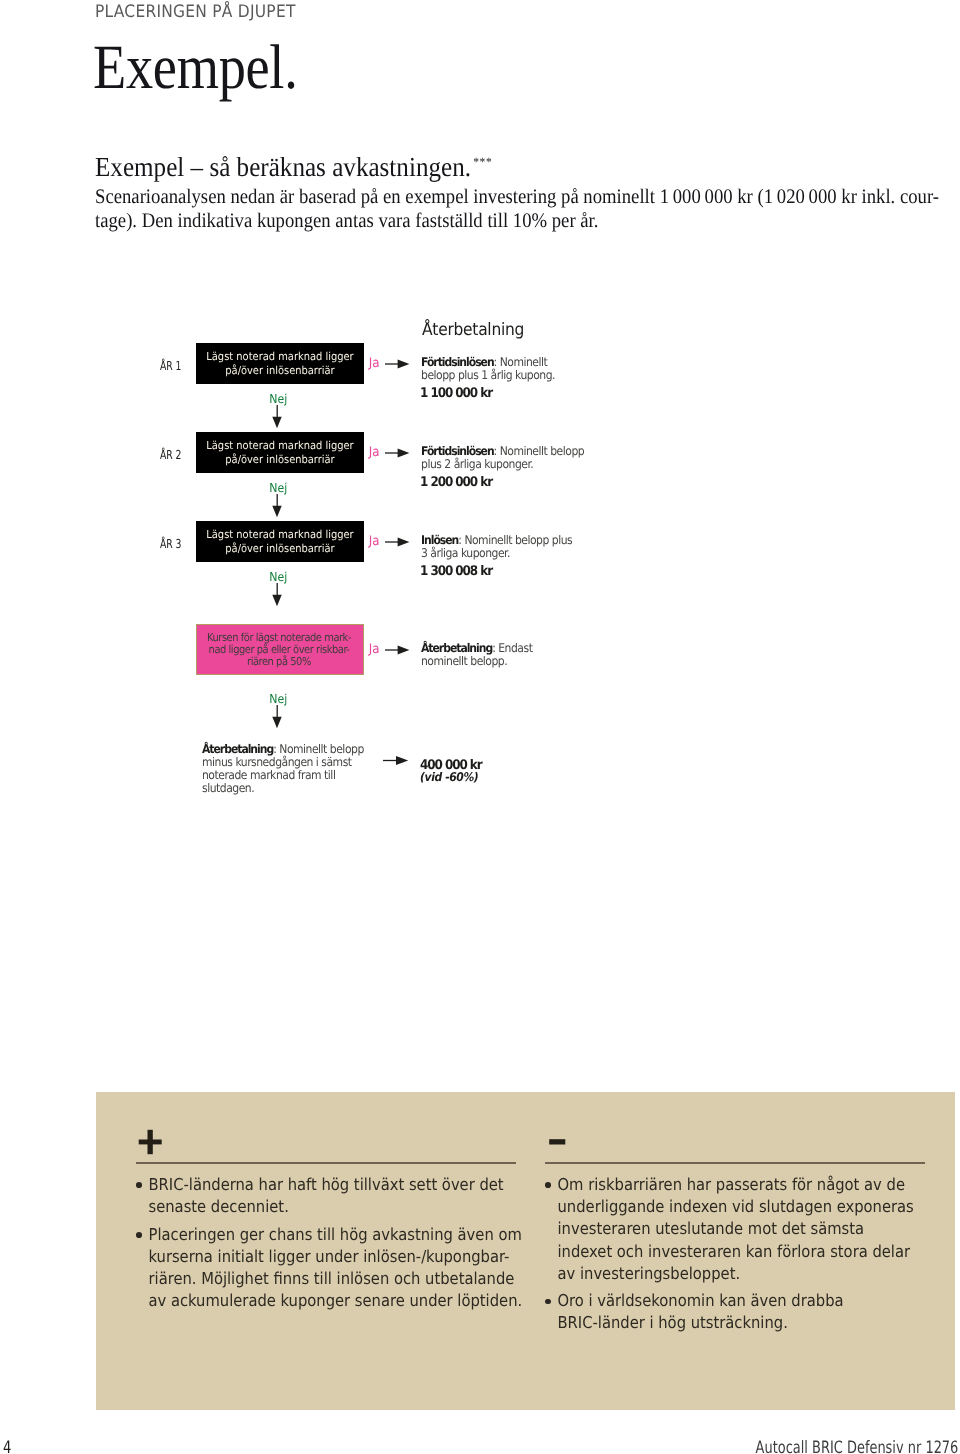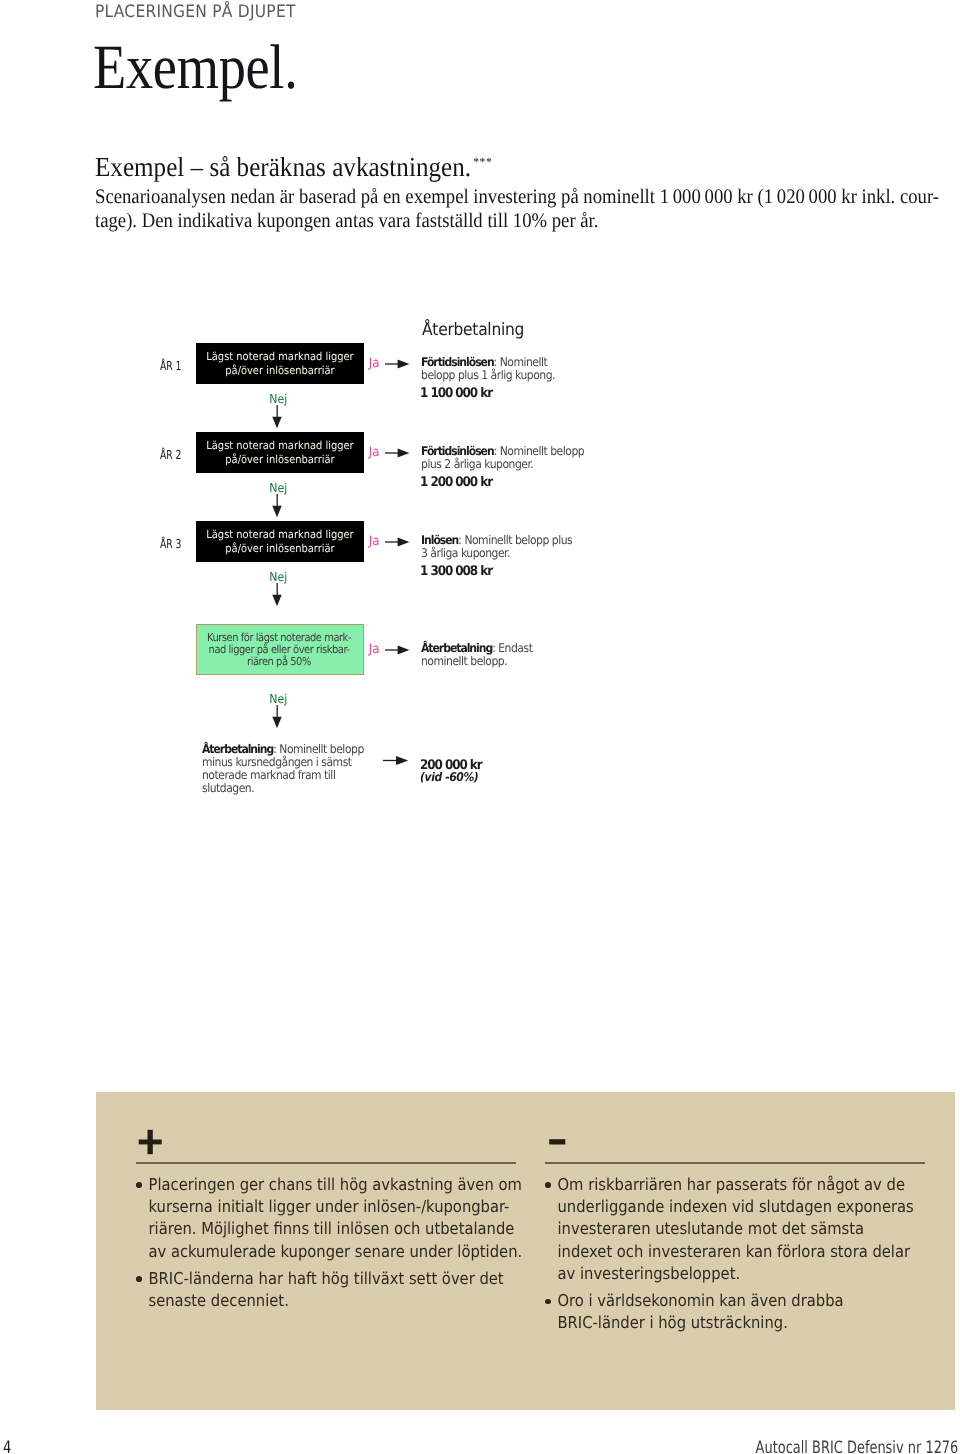--- a/index.html
+++ b/index.html
@@ -25,21 +25,21 @@
          transform:scaleX(0.9035);transform-origin:0 0;}
 
   
   .fc-head{left:422px;top:322px;font-size:17.2px;font-weight:400;color:#1d1d1b;letter-spacing:-0.25px;line-height:17px;}
   .yearlab{font-size:12.4px;font-weight:400;color:#1d1d1b;letter-spacing:-0.1px;line-height:12px;
             transform:scaleX(0.835);transform-origin:0 0;white-space:nowrap;}
   .goldbox{width:168px;height:41px;background:#000000;color:#F7F2E2;
            font-size:11px;line-height:14px;text-align:center;
            display:flex;align-items:center;justify-content:center;
            box-sizing:border-box;white-space:nowrap;}
-  .outlinebox{width:168px;height:51px;background:#86efac;border:1px solid #B29C5E;
+  .outlinebox{width:168px;height:51px;background:#ec4899;border:1px solid #B29C5E;
            color:#3d3d3b;font-size:11px;letter-spacing:-0.45px;line-height:12.3px;text-align:center;
            display:flex;align-items:center;justify-content:center;
            box-sizing:border-box;white-space:nowrap;padding:1.5px 2px 0 0;}
   .ja{font-size:13.2px;color:#ec4899;line-height:12px;}
   .nej{font-size:12.2px;color:#15803d;line-height:12px;}
   .outcome{font-size:12px;line-height:13px;color:#474745;letter-spacing:-0.48px;white-space:nowrap;}
   .outcome b{font-weight:700;color:#1d1d1b;letter-spacing:-1.0px;}
   .amount{font-size:13.3px;font-weight:700;color:#1d1d1b;letter-spacing:-1.05px;line-height:13px;}
 
   
@@ -130,32 +130,32 @@
 <svg class="abs" style="left:270.8px;top:705px;" width="12" height="24" viewBox="0 0 12 24">
   <path d="M6.2 0 V13" stroke="#1d1d1b" stroke-width="1.3" fill="none"></path>
   <path d="M1.3 11.8 L6.0 23.2 L10.7 11.8 Z" fill="#1d1d1b"></path>
 </svg>
 
 <div class="abs outcome" style="left:202px;top:743px;"><b>Återbetalning</b><span>: </span><span>Nominellt belopp<br>minus kursnedgången i sämst<br>noterade marknad fram till<br>slutdagen.</span></div>
 <svg class="abs" style="left:383px;top:754.5px;" width="26" height="12" viewBox="0 0 26 12">
   <path d="M0 5.5 H14" stroke="#1d1d1b" stroke-width="1.3" fill="none"></path>
   <path d="M13 0.9 L25.2 5.5 L13 10.1 Z" fill="#1d1d1b"></path>
 </svg>
-<div class="abs amount" style="left:420px;top:759.3px;">200 000 kr</div>
+<div class="abs amount" style="left:420px;top:759.3px;">400 000 kr</div>
 <div class="abs amount" style="left:420px;top:770.5px;font-size:12px;letter-spacing:-0.4px;font-style:italic;">(vid -60%)</div>
 
 <div class="abs panel"></div>
 <svg class="abs" style="left:138px;top:1129px;" width="24" height="26" viewBox="0 0 24 26">
   <rect x="0.7" y="10.5" width="23" height="4.9" fill="#231f17"></rect>
   <rect x="9.5" y="0.8" width="5.3" height="24.4" fill="#231f17"></rect>
 </svg>
 <div class="abs rule" style="left:136px;top:1162.1px;width:380px;"></div>
 <ul class="abs bullets" style="left:136.5px;top:1174px;width:390px;margin:0;padding:0;list-style:none;">
+  <li><span class="bu"></span><span>BRIC-länderna har haft hög tillväxt sett över det<br>senaste decenniet.</span></li>
   <li><span class="bu"></span><span>Placeringen ger chans till hög avkastning även om<br>kurserna initialt ligger under inlösen-/kupongbar-<br>riären. Möjlighet finns till inlösen och utbetalande<br>av ackumulerade kuponger senare under löptiden.</span></li>
-  <li><span class="bu"></span><span>BRIC-länderna har haft hög tillväxt sett över det<br>senaste decenniet.</span></li>
 </ul>
 
 <svg class="abs" style="left:548px;top:1137px;" width="19" height="9" viewBox="0 0 19 9">
   <rect x="1.2" y="2.2" width="16.1" height="5.3" fill="#231f17"></rect>
 </svg>
 <div class="abs rule" style="left:545px;top:1162.1px;width:380px;"></div>
 <ul class="abs bullets" style="left:545.5px;top:1174px;width:390px;margin:0;padding:0;list-style:none;">
   <li><span class="bu"></span><span>Om riskbarriären har passerats för något av de<br>underliggande indexen vid slutdagen exponeras<br>investeraren uteslutande mot det sämsta<br>indexet och investeraren kan förlora stora delar<br>av investeringsbeloppet.</span></li>
   <li><span class="bu"></span><span>Oro i världsekonomin kan även drabba<br>BRIC-länder i hög utsträckning.</span></li>
 </ul>

